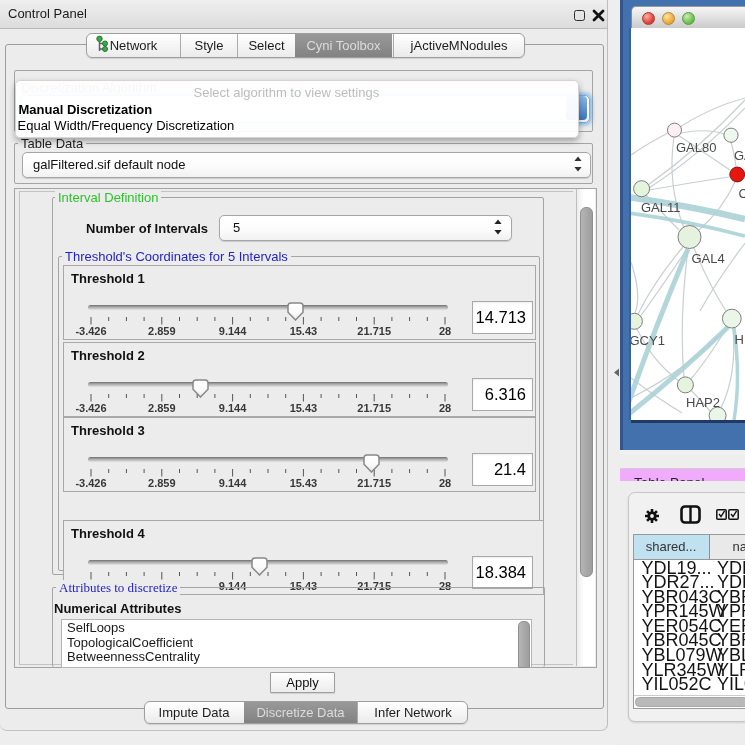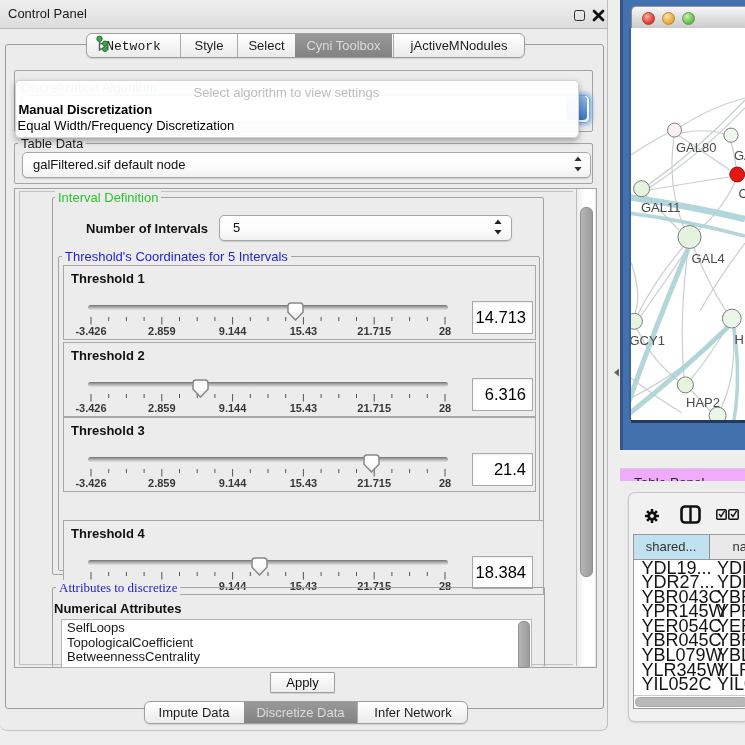--- a/index.html
+++ b/index.html
@@ -77,21 +77,21 @@
     <span class="t">Control Panel</span>
   </div>
 <div class="abs" id="floatbtn"></div>
 <svg class="abs" style="left:592px;top:9px" width="13" height="13" viewBox="0 0 13 13">
  <path d="M2,2 L11,11 M11,2 L2,11" stroke="#111" stroke-width="2.8" stroke-linecap="round"></path>
 </svg>
 
 <div class="abs" id="bigpanel"></div>
 
 <div class="abs seg" id="toptabs">
-  <div class="s" style="left:0;width:93px;padding-left:0;"><span style="font-family:Liberation Mono, monospace;">Network</span></div>
+  <div class="s" style="left:0;width:93px;padding-left:0;"><span style="">Network</span></div>
   <div class="s sep" style="left:93px;width:56px;">Style</div>
   <div class="s sep" style="left:150px;width:57px;">Select</div>
   <div class="s on" style="left:208px;width:97px;">Cyni Toolbox</div>
   <div class="s sep" style="left:306px;width:130px;">jActiveMNodules</div>
 </div>
 <svg class="abs" style="left:94px;top:35px" width="15" height="18" viewBox="0 0 15 18">
   <path d="M5.5,5 L5.5,16 M5.5,8.5 L10,8.5 M5.5,14 L10,14" stroke="#5d5d70" stroke-width="1.5" fill="none"></path>
   <circle cx="5.5" cy="3.8" r="2.7" fill="#3ba94c" stroke="#1f7a2e" stroke-width="1"></circle>
   <circle cx="11" cy="8.5" r="2.5" fill="#3ba94c" stroke="#1f7a2e" stroke-width="1"></circle>
   <circle cx="11" cy="14" r="2.5" fill="#3ba94c" stroke="#1f7a2e" stroke-width="1"></circle>

